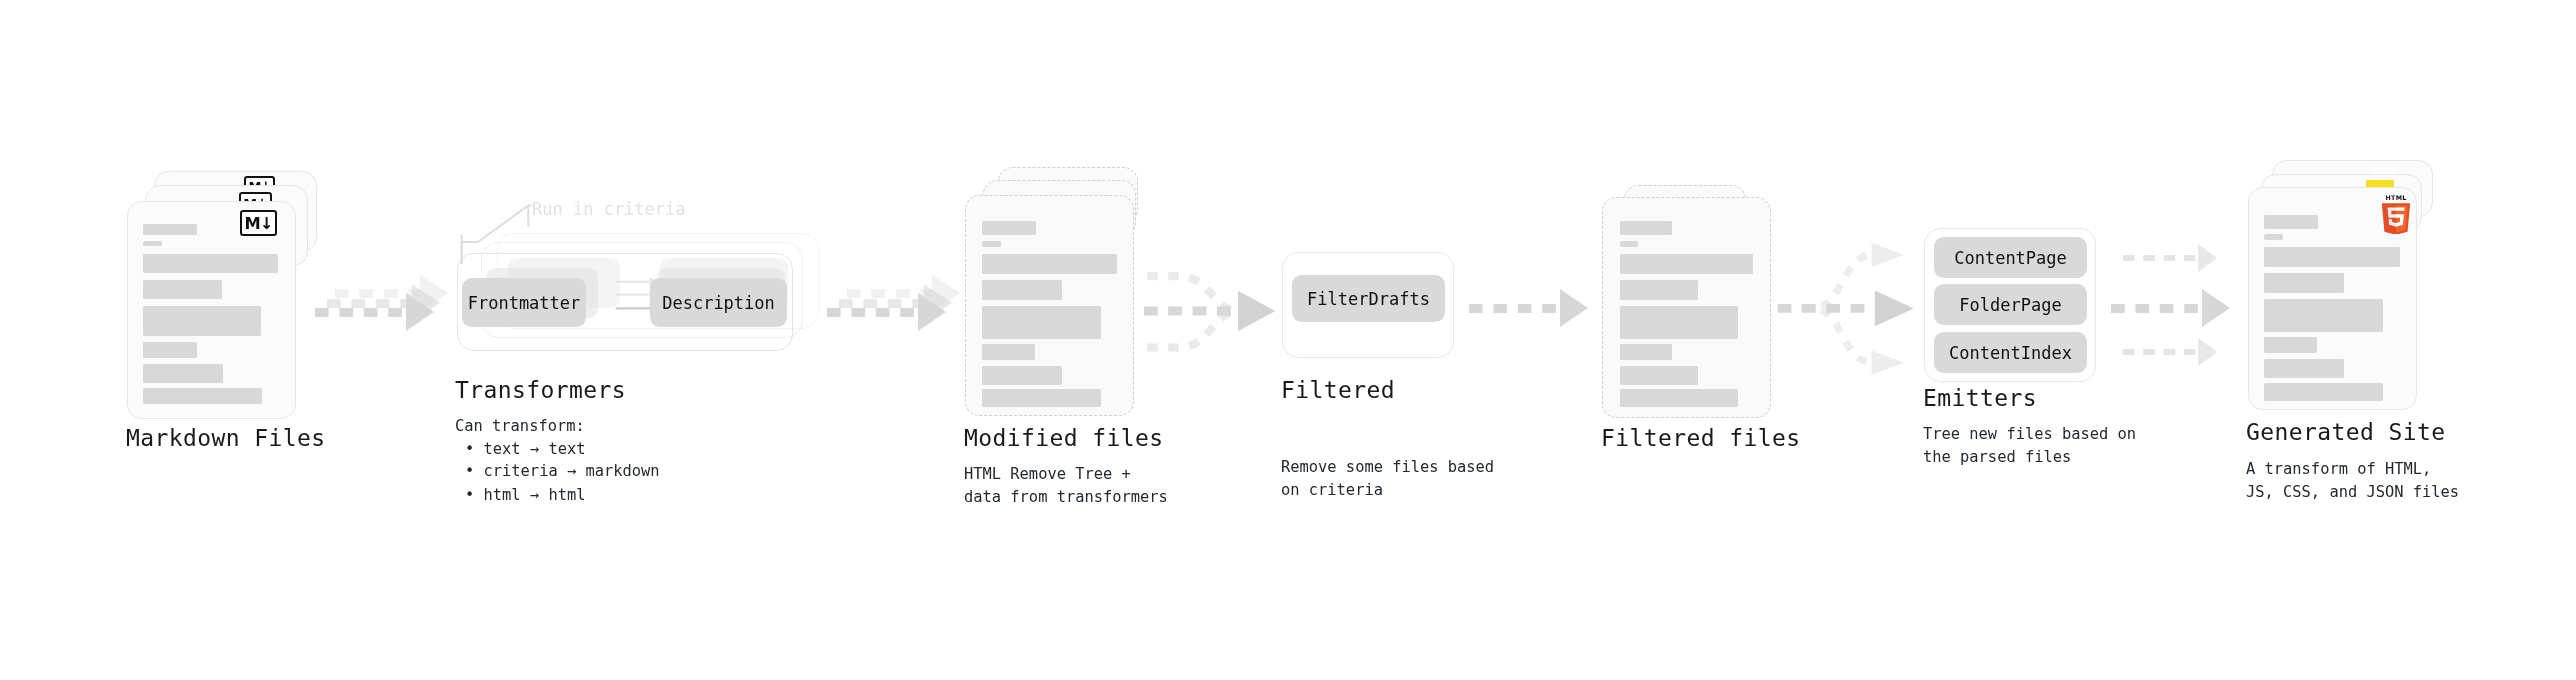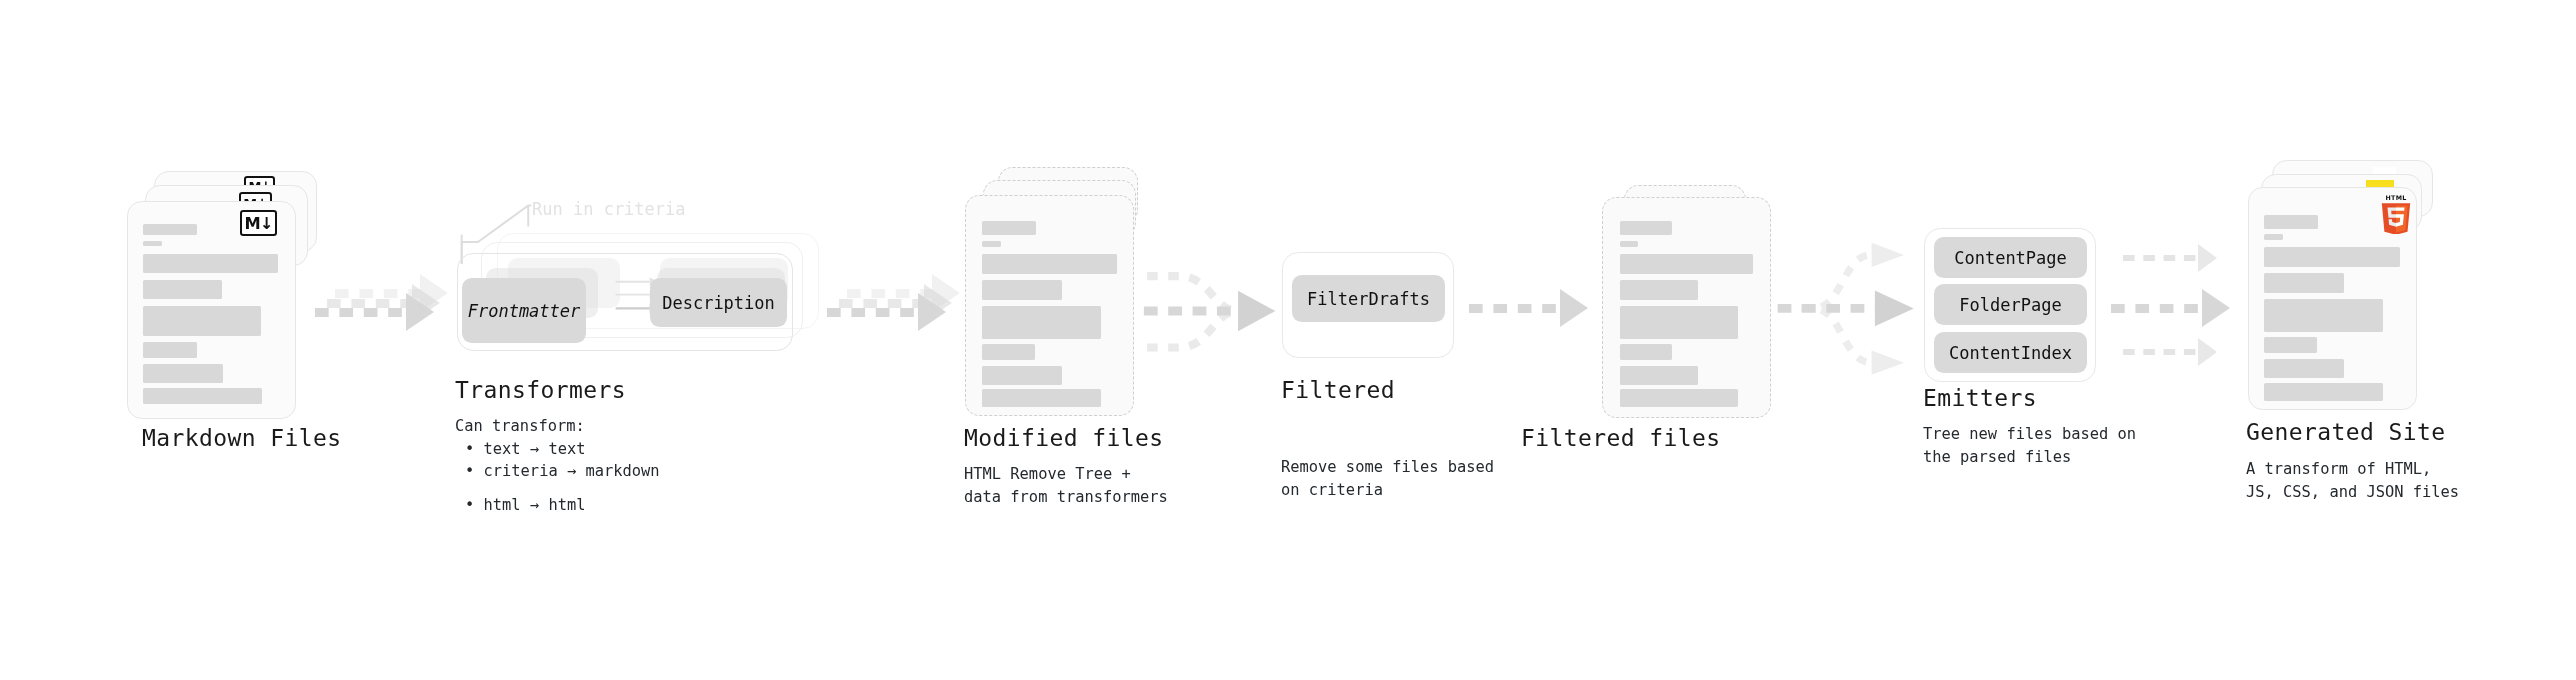--- a/index.html
+++ b/index.html
@@ -155,21 +155,21 @@
 
     <div class="line" style="left:143px;top:224px;width:54px;height:10.6px;"></div>
     <div class="line" style="left:143px;top:241px;width:18.7px;height:4.9px;"></div>
     <div class="line" style="left:143px;top:254px;width:135px;height:18.7px;"></div>
     <div class="line" style="left:143px;top:280px;width:79px;height:18.7px;"></div>
     <div class="line" style="left:143px;top:306px;width:118px;height:30px;"></div>
     <div class="line" style="left:143px;top:342px;width:54px;height:16.3px;"></div>
     <div class="line" style="left:143px;top:364px;width:80px;height:18.7px;"></div>
     <div class="line" style="left:143px;top:388px;width:119px;height:16.3px;"></div>
 
-    <div class="title" style="left:142px;top:425px;text-align:center;">Markdown Files</div>
+    <div class="title" style="left:126px;top:425px;text-align:center;">Markdown Files</div>
   </div>
 
   <div>
     <div class="arrow ghostB" style="left:335px;top:274px;">
       <div class="shaft" style="left:0;top:14.6px;width:91px;"></div>
       <div class="head" style="left:85px;top:0;"></div>
     </div>
     <div class="arrow ghostA" style="left:327px;top:284px;">
       <div class="shaft" style="left:0;top:14.6px;width:91px;"></div>
       <div class="head" style="left:85px;top:0;"></div>
@@ -203,28 +203,28 @@
           <path d="M2 24 H44"></path>
       </g>
       <polygon points="44,3 55,8 44,13" fill="#e3e3e3"></polygon>
       <polygon points="44,19 55,24 44,29" fill="#e3e3e3"></polygon>
       <g stroke="#cdcdcd" stroke-width="2.6" fill="none">
           <path d="M2 41 H44"></path>
         </g>
       <polygon points="44,35 57,41 44,47" fill="#cdcdcd"></polygon>
     </svg>
 
-    <div class="pill" style="left:462px;top:278px;width:124px;height:65px;font-style:italic;">Frontmatter</div>
+    <div class="pill" style="left:462px;top:278px;width:124px;height:49px;">Frontmatter</div>
     <div class="pill" style="left:650px;top:278px;width:137px;height:49px;">Description</div>
 
     <div class="title" style="left:455px;top:377px;">Transformers</div>
     <div class="sub" style="left:455px;top:415px;">Can transform:</div>
     <div class="sub" style="left:465px;top:438px;">• text → text</div>
     <div class="sub" style="left:465px;top:460px;">• criteria → markdown</div>
-    <div class="sub" style="left:465px;top:494px;">• html → html</div>
+    <div class="sub" style="left:465px;top:484px;">• html → html</div>
   </div>
 
   <div>
     <div class="arrow ghostB" style="left:847px;top:274px;">
       <div class="shaft" style="left:0;top:14.6px;width:91px;"></div>
       <div class="head" style="left:85px;top:0;"></div>
     </div>
     <div class="arrow ghostA" style="left:839px;top:284px;">
       <div class="shaft" style="left:0;top:14.6px;width:91px;"></div>
       <div class="head" style="left:85px;top:0;"></div>
@@ -287,21 +287,21 @@
 
     <div class="line" style="left:1620px;top:221px;width:52px;height:14px;"></div>
     <div class="line" style="left:1620px;top:241px;width:18px;height:5.7px;"></div>
     <div class="line" style="left:1620px;top:254px;width:133px;height:19.5px;"></div>
     <div class="line" style="left:1620px;top:280px;width:78px;height:19.5px;"></div>
     <div class="line" style="left:1620px;top:306px;width:118px;height:32.5px;"></div>
     <div class="line" style="left:1620px;top:344px;width:52px;height:16.3px;"></div>
     <div class="line" style="left:1620px;top:366px;width:78px;height:18.7px;"></div>
     <div class="line" style="left:1620px;top:389px;width:118px;height:18px;"></div>
 
-    <div class="title" style="left:1521px;top:425px;">Filtered files</div>
+    <div class="title" style="left:1601px;top:425px;">Filtered files</div>
   </div>
 
   <div>
     <svg class="fan" style="left:1776px;top:237px;width:154px;height:146px;" viewBox="0 0 190 180">
       <g fill="none" stroke="#ededed" stroke-width="9" stroke-dasharray="12 13" stroke-linecap="butt">
         <path d="M6 88 H46 C82 88 82 22 118 22"></path>
         <path d="M6 88 H46 C82 88 82 155 118 155"></path>
       </g>
       <g fill="none" stroke="#d7d7d7" stroke-width="11" stroke-dasharray="17 13" stroke-linecap="butt">
         <path d="M2 88 H126"></path>

